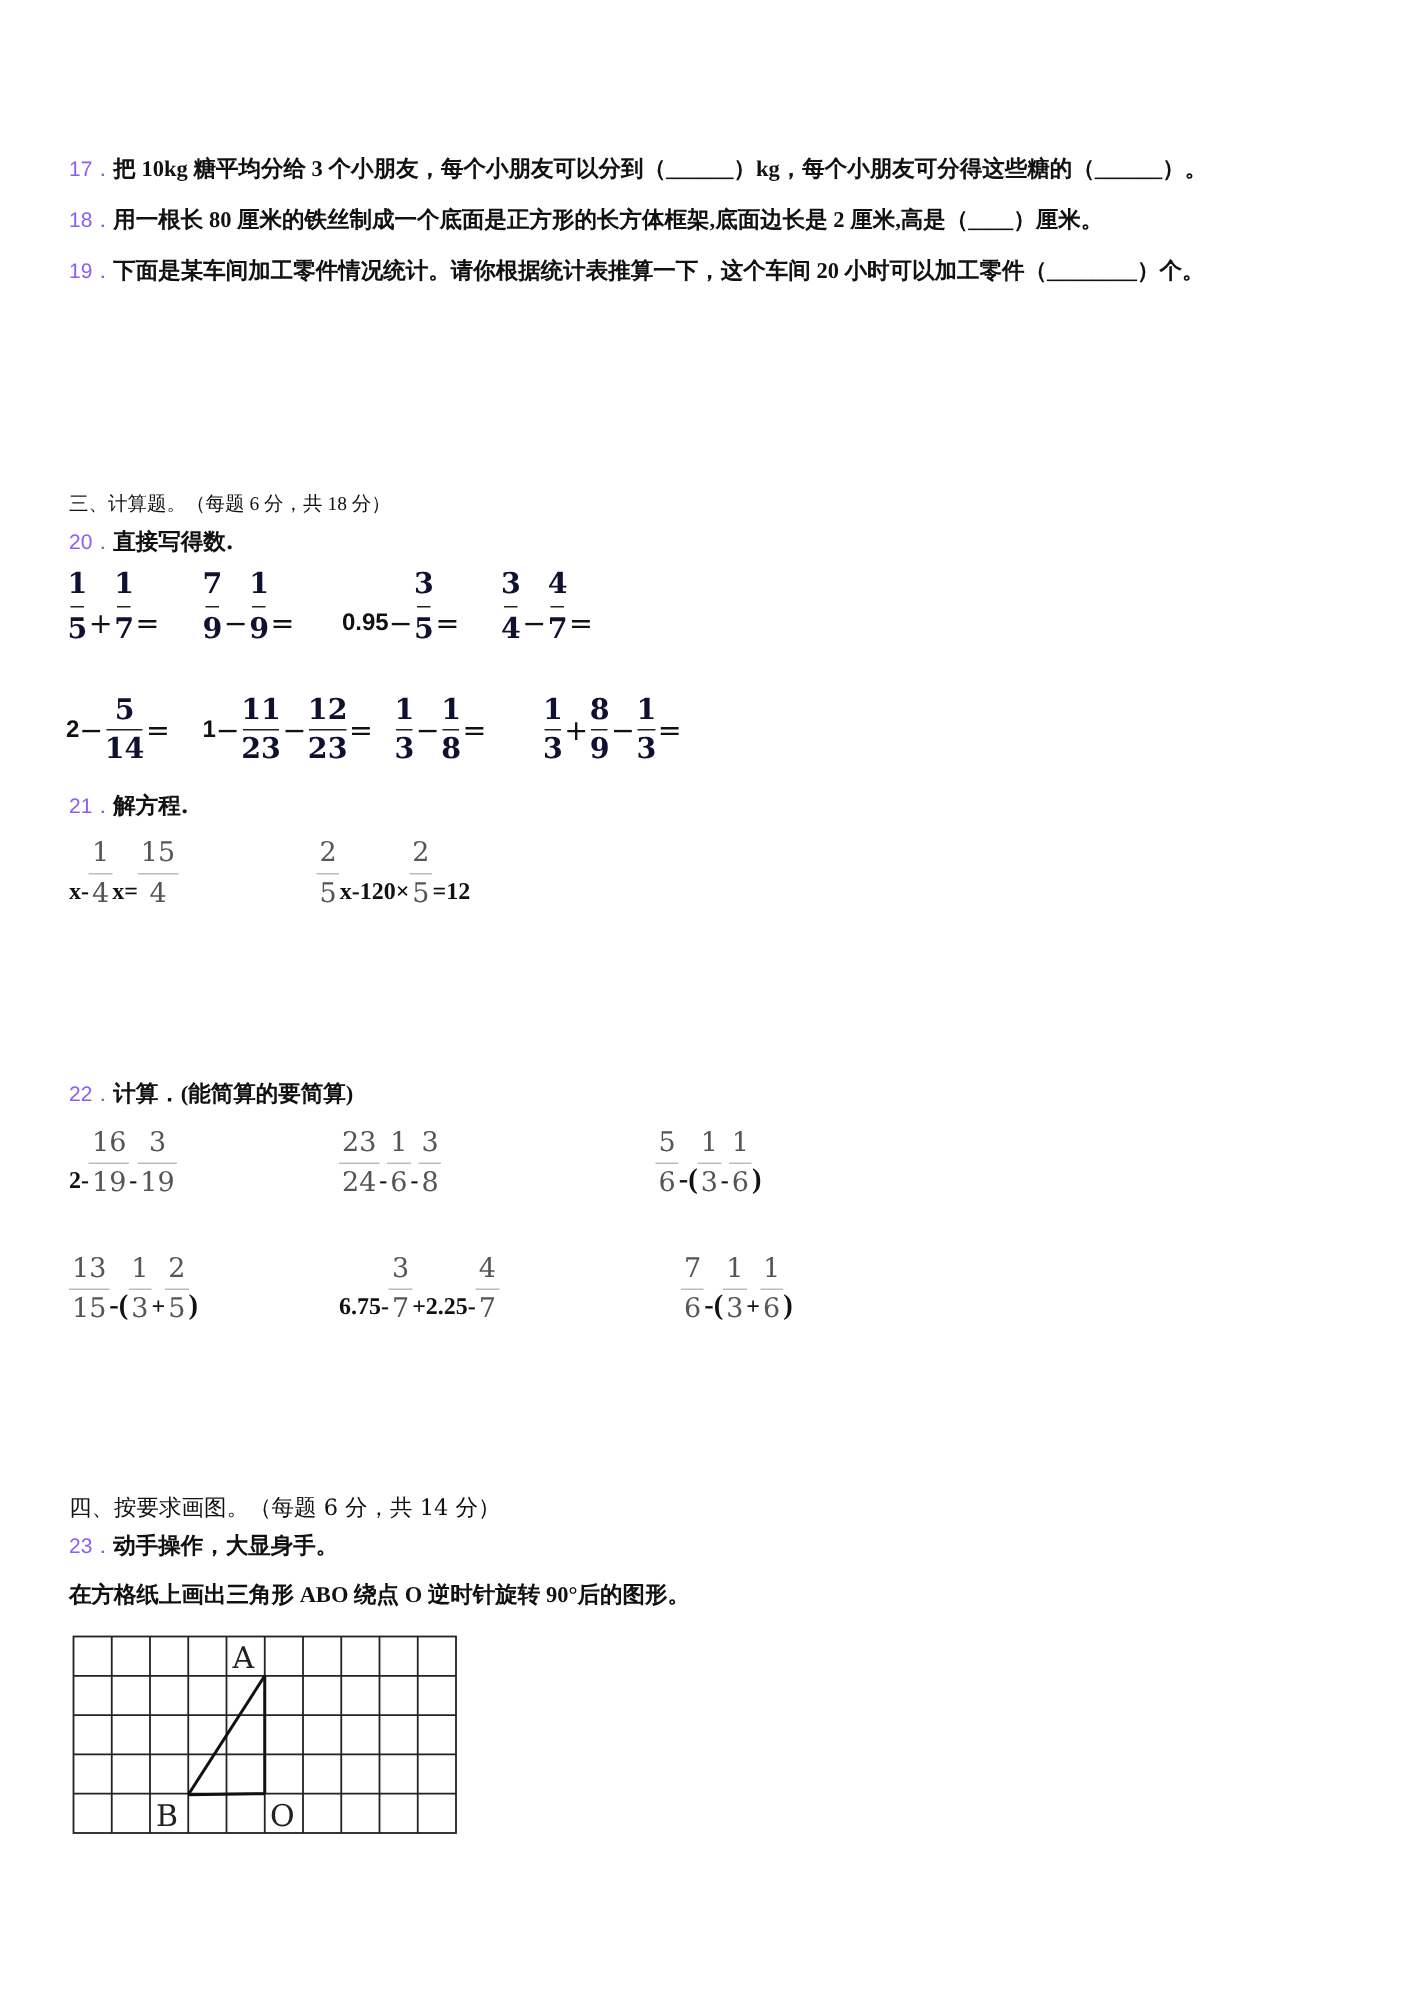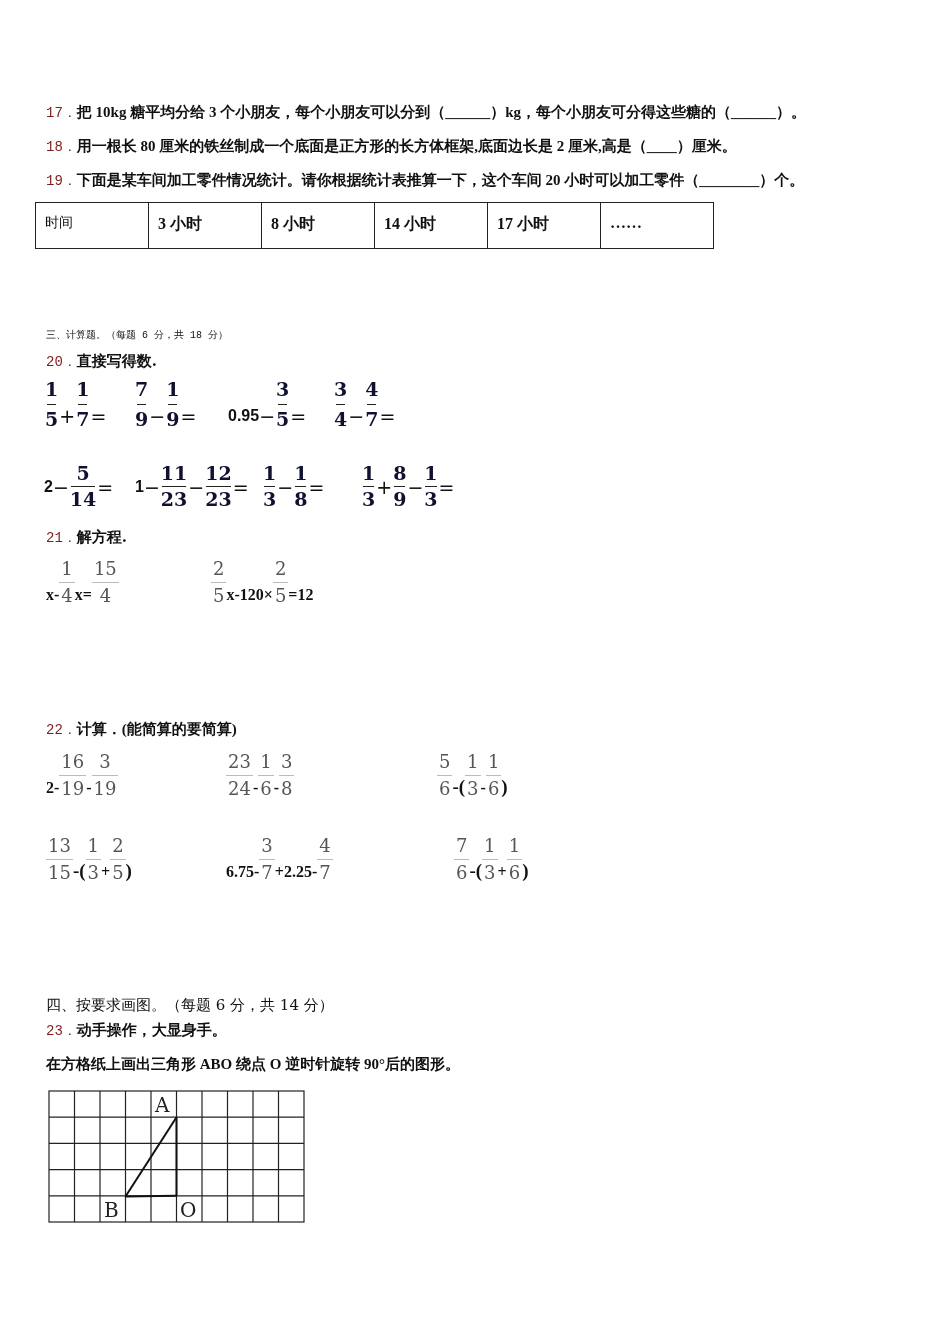--- a/index.html
+++ b/index.html
@@ -1,20 +1,20 @@
 <!DOCTYPE html>
 <html><head>
 <meta charset="utf-8">
 <style>
   html, body { margin: 0; padding: 0; background: #ffffff; }
   body { width: 950px; height: 1344px; position: relative; overflow: hidden;
          font-family: "DejaVu Serif", "Liberation Serif", serif; color: #111; }
   .abs { position: absolute; white-space: nowrap; }
   .line { font-size: 15px; line-height: 20px; }
-  .num { font-family: Liberation Mono, monospace; font-size: 14px; color: #7f1d1d; font-weight: normal; }
+  .num { font-family: Liberation Sans, sans-serif; font-size: 14px; color: #8b5cf6; font-weight: normal; }
   .b { font-weight: bold; }
   .bt { font-family: "Liberation Serif", serif; font-weight: bold; }
 
   
   table.stat { position: absolute; left: 35px; top: 202px; border-collapse: collapse; }
   table.stat td { border: 1.3px solid #222; width: 113px; height: 46px; padding: 0 0 0 9px;
                   font-size: 15px; vertical-align: top; padding-top: 11px; box-sizing: border-box; }
   table.stat td.first { font-weight: normal; font-family: "DejaVu Sans", sans-serif; font-size: 14px; }
   table.stat td.v { font-family: "Liberation Serif", serif; font-weight: bold; font-size: 16px; }
 
@@ -54,32 +54,24 @@
 <div class="abs line" style="left:46px; top:136px;">
   <span class="num">18．</span><span class="bt">用一根长 80 厘米的铁丝制成一个底面是正方形的长方体框架,底面边长是 2 厘米,高是（____）厘米。</span>
 </div>
 
 <div class="abs line" style="left:46px; top:170px;">
   <span class="num">19．</span><span class="bt">下面是某车间加工零件情况统计。请你根据统计表推算一下，这个车间 20 小时可以加工零件（________）个。</span>
 </div>
 
 <table class="stat">
   <tbody>
-      <tr>
-    <td class="first">时间</td>
-    <td class="v">3 小时</td>
-    <td class="v">8 小时</td>
-    <td class="v">14 小时</td>
-    <td class="v">17 小时</td>
-    <td class="v">……</td>
-  </tr>
 </tbody>
   </table>
 
-<div class="abs line" style="left:46px; top:326px; font-family:Liberation Mono, monospace; font-size:10px;">三、计算题。（每题 6 分，共 18 分）</div>
+<div class="abs line" style="left:46px; top:326px; font-family:Liberation Serif, serif; font-size:13px;">三、计算题。（每题 6 分，共 18 分）</div>
 
 <div class="abs line" style="left:46px; top:351px;">
   <span class="num">20．</span><span class="b" style="font-family:'DejaVu Serif',serif;">直接写得数.</span>
 </div>
 
 <div class="q20row" style="left:44px; top:380px;">
   <span class="bf short">
       <span class="n">1</span>
       <span class="bar"></span>
       <span class="d">5</span>

